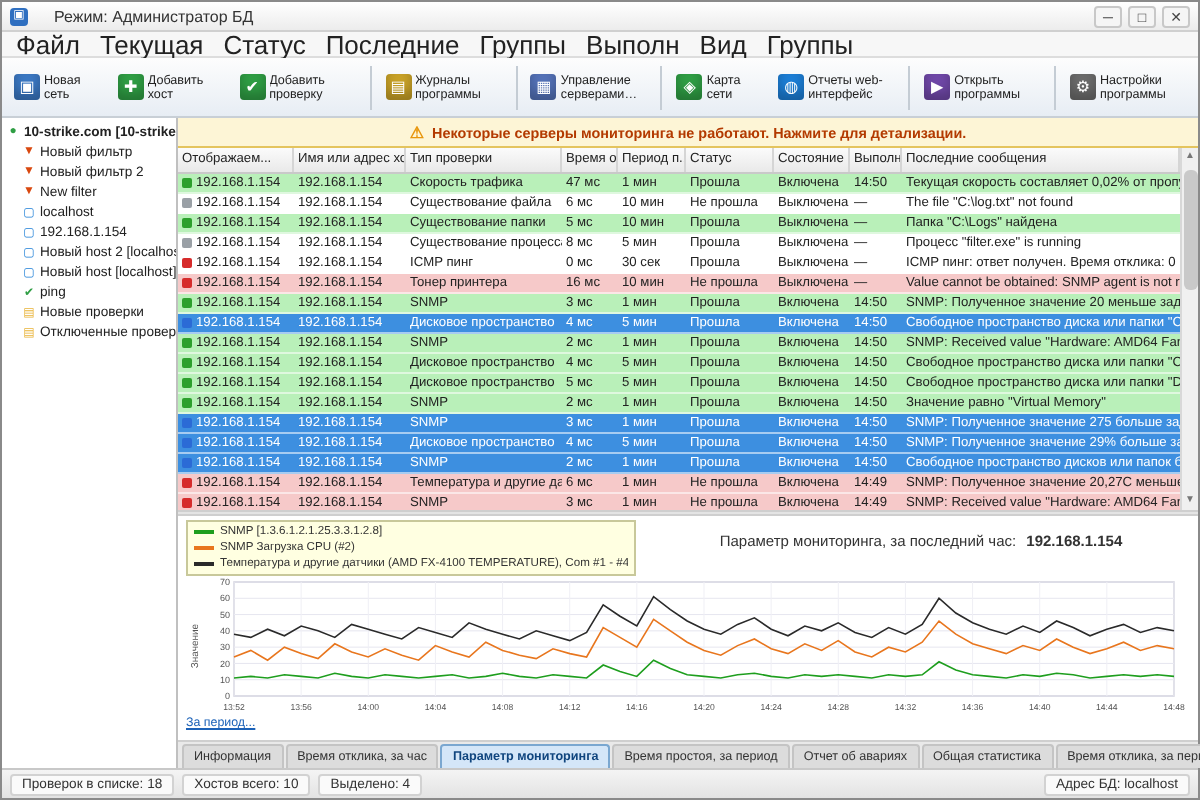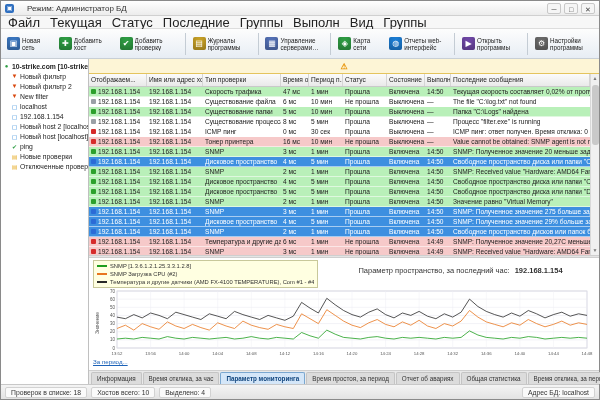--- a/index.html
+++ b/index.html
@@ -204,20 +204,21 @@
           <div class="titem" style="padding-left: 10px;">
     <span class="tglyph" style="color: rgb(232, 179, 57);">▤</span>
     <span>Отключенные проверки</span>
   </div>
         </div>
     </div>
 
     <div class="content">
       <div class="warnbar">
         <span class="warnicon">⚠</span>
+        <span>Некоторые серверы мониторинга не работают. Нажмите для детализации.</span>
       </div>
 
       <div class="gridwrap">
         <div class="grid">
           <div class="thead">
               <div class="tcell tc1">Отображаем...</div>
               <div class="tcell tc2">Имя или адрес хоста</div>
               <div class="tcell tc3">Тип проверки</div>
               <div class="tcell tc4">Время о...</div>
               <div class="tcell tc5">Период п...</div>
@@ -486,21 +487,21 @@
               <div class="litem">
     <span class="lswatch" style="background: rgb(232, 118, 30);"></span>
     <span>SNMP Загрузка CPU (#2)</span>
   </div>
               <div class="litem">
     <span class="lswatch" style="background: rgb(42, 42, 42);"></span>
     <span>Температура и другие датчики (AMD FX-4100 TEMPERATURE), Com #1 - #4</span>
   </div>
             </div>
           <div class="ctitle">
-            <span>Параметр пространство, за последний час:</span>
+            <span>Параметр мониторинга, за последний час:</span>
             <b>192.168.1.154</b>
           </div>
         </div>
         <svg width="500" height="70" viewBox="0 0 500 70">
             <rect x="24" y="3" width="470" height="57" fill="#ffffff" stroke="#b8b8c8" stroke-width="0.6"></rect>
             <line x1="24" x2="494" y1="60" y2="60" stroke="#e6e6ef" stroke-width="0.5"></line>
             <text x="22" y="61.6" text-anchor="end" font-size="4.5" fill="#555" font-family="Liberation Sans,sans-serif">0</text>
             <line x1="24" x2="494" y1="51.85714285714286" y2="51.85714285714286" stroke="#e6e6ef" stroke-width="0.5"></line>
             <text x="22" y="53.45714285714286" text-anchor="end" font-size="4.5" fill="#555" font-family="Liberation Sans,sans-serif">10</text>
             <line x1="24" x2="494" y1="43.714285714285715" y2="43.714285714285715" stroke="#e6e6ef" stroke-width="0.5"></line>

